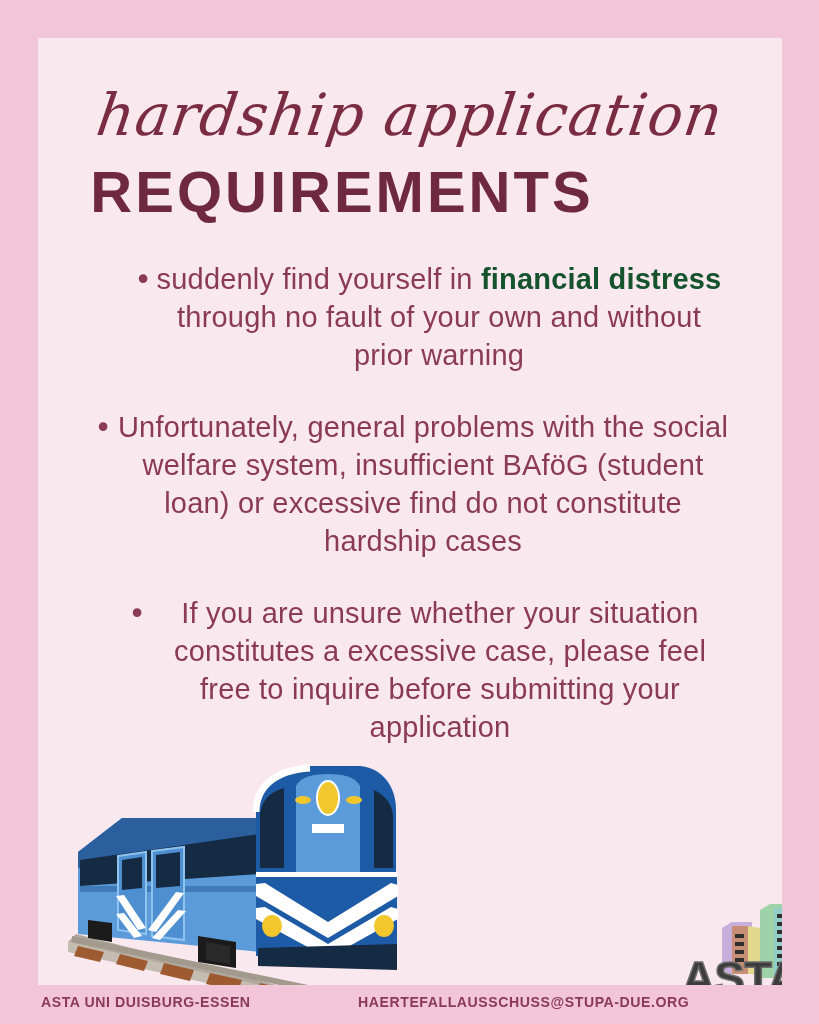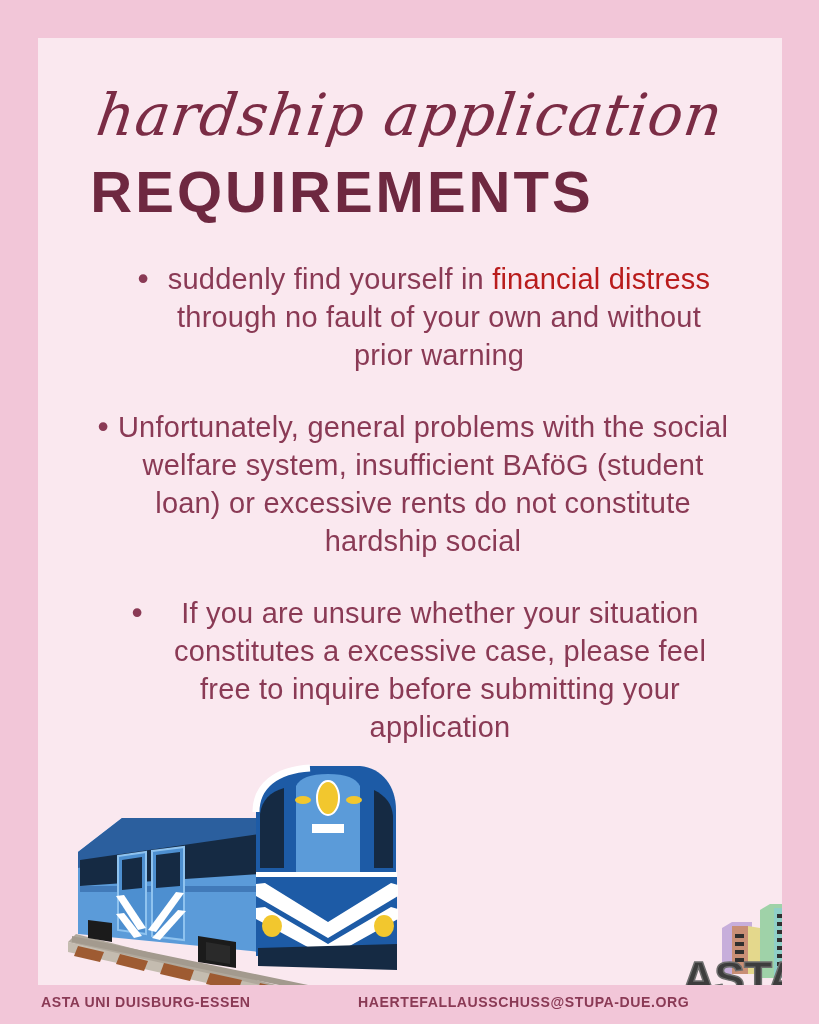--- a/index.html
+++ b/index.html
@@ -91,22 +91,22 @@
     flex: 1 1 auto;
     text-align: center;
     font-family: "Liberation Sans", sans-serif;
     font-weight: 400;
     font-size: 29px;
     line-height: 38px;
     color: #8a3a55;
     letter-spacing: 0.2px;
   }
   .bullet-text b {
-    font-weight: 400;
-    color: #b91c1c;
+    font-weight: 700;
+    color: #14532d;
     margin-top: 48px;
   }
 
   .b1 .bullet-dot { margin-left: 40px; }
   .b1 .bullet-text { padding-right: 8px; }
   .b3 .bullet-dot { margin-left: 34px; }
 
   
   .train-wrap {
     position: absolute;
@@ -174,21 +174,21 @@
 
     <div class="bullets">
 
       <div class="bullet b1">
         <span class="bullet-dot">•</span>
         <span class="bullet-text" id="bullet-0"><span>suddenly find yourself in </span><b>financial distress</b><span> through no fault of your own and without prior warning</span></span>
       </div>
 
       <div class="bullet b2">
         <span class="bullet-dot">•</span>
-        <span class="bullet-text" id="bullet-1"><span>Unfortunately, general problems with the social welfare system, insufficient BAföG (student loan) or excessive rents do not constitute hardship social</span></span>
+        <span class="bullet-text" id="bullet-1"><span>Unfortunately, general problems with the social welfare system, insufficient BAföG (student loan) or excessive find do not constitute hardship cases</span></span>
       </div>
 
       <div class="bullet b3">
         <span class="bullet-dot">•</span>
         <span class="bullet-text" id="bullet-2"><span>If you are unsure whether your situation constitutes a excessive case, please feel free to inquire before submitting your application</span></span>
       </div>
 
     </div>
 
     <div class="train-wrap">

